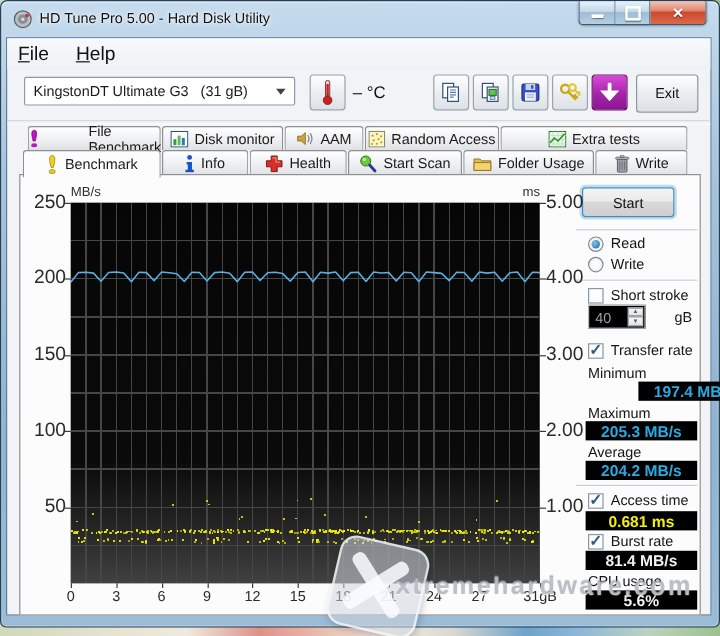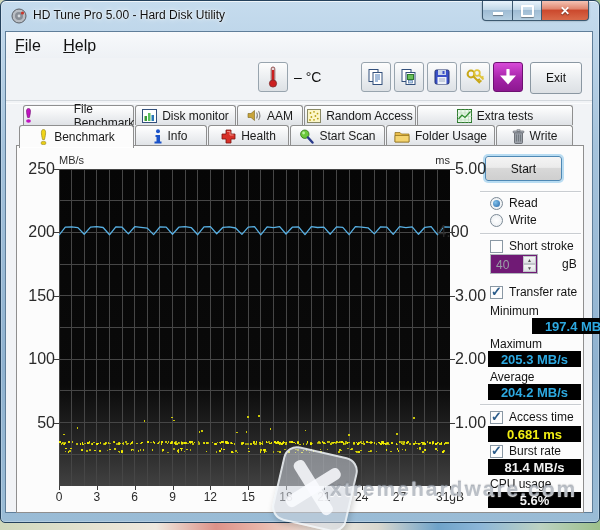--- a/index.html
+++ b/index.html
@@ -51,21 +51,21 @@
   .tickmark{position:absolute;background:#3c3c3c;}
   
   .panel-label{position:absolute;font-size:12px;color:#141414;white-space:nowrap;}
   .sepline{position:absolute;left:463px;width:101px;height:1px;background:#c9cdd1;box-shadow:0 1px 0 #fff;}
   .startbtn{position:absolute;left:468px;top:10px;width:77px;height:25px;border:1px solid #4e88b4;border-radius:3px;
     background:linear-gradient(#f4f4f4,#ebebeb 45%,#d8d8d8 50%,#cfcfcf);box-shadow:0 0 0 2px #b8dcf2;font-size:12px;color:#111;display:flex;align-items:center;justify-content:center;box-sizing:border-box;}
   .radio{position:absolute;width:13px;height:13px;border:1px solid #7c8a96;border-radius:50%;background:radial-gradient(#fff,#e8ecef);box-sizing:border-box;}
   .radio.sel::after{content:"";position:absolute;left:2px;top:2px;width:7px;height:7px;border-radius:50%;background:radial-gradient(circle at 35% 35%,#7fc0ea,#2767a8);}
   .checkbox{position:absolute;width:13px;height:13px;border:1px solid #8a98a4;background:#fdfdfd;box-sizing:border-box;}
   .checkbox.checked::after{content:"\2713";position:absolute;left:0px;top:-3px;font-size:13px;font-weight:bold;color:#2b5c8a;}
-  .spin{position:absolute;left:473px;top:108px;width:48px;height:20px;border:1px solid #b2b8bd;background:#701a75;box-sizing:border-box;}
+  .spin{position:absolute;left:473px;top:108px;width:48px;height:20px;border:1px solid #b2b8bd;background:#000000;box-sizing:border-box;}
   .spin .val{position:absolute;left:5px;top:3px;font-size:12px;color:#9aa0a6;}
   .spin .arrows{position:absolute;right:1px;top:1px;width:13px;height:16px;display:flex;flex-direction:column;}
   .spin .ar{flex:1;background:linear-gradient(#f6f6f6,#dfe2e5);border:1px solid #c2c6ca;display:flex;align-items:center;justify-content:center;font-size:5px;color:#555;}
   .valbox{position:absolute;left:471px;width:93px;height:16px;background:#000;display:flex;align-items:center;justify-content:center;font-size:13px;font-weight:bold;}
   .val-cyan{color:#2da9e1;}
   .val-yellow{color:#f2ee14;}
   .val-white{color:#f2f2f2;}
   
   .watermark{position:absolute;left:0;top:0;width:600px;height:420px;pointer-events:none;z-index:9;}
   .wm-tile{position:absolute;left:277px;top:451px;width:72px;height:72px;border-radius:14px;background:rgba(205,211,221,.55);border:2px solid rgba(246,249,252,.75);transform:rotate(13deg);box-shadow:2px 3px 6px rgba(0,0,0,.18);}
@@ -102,20 +102,24 @@
     </div>
 
     <div class="client">
 
       <div class="menubar">
         <span class="menu-item">File</span>
         <span class="menu-item">Help</span>
       </div>
 
       <div class="toolbar">
+        <div class="dropdown">
+          <span class="dd-text">KingstonDT Ultimate G3   (31 gB)</span>
+          <span class="dd-arrow"></span>
+        </div>
         <div class="toolbtn" style="left:252px;">
           <svg width="12" height="22" viewBox="0 0 12 22">
             <rect x="4.2" y="1" width="3.6" height="14" rx="1.8" fill="#e8d8d8" stroke="#7a2a2a" stroke-width="0.8"></rect>
             <rect x="5" y="4" width="2" height="11" fill="#cc1f1f"></rect>
             <circle cx="6" cy="17.5" r="3.6" fill="#cc1f1f" stroke="#7a2a2a" stroke-width="0.8"></circle>
           </svg>
         </div>
         <span class="temp-label">– °C</span>
         <div class="toolbtn" style="left:355px;">
           <svg width="18" height="18" viewBox="0 0 18 18">
@@ -787,21 +791,21 @@
           <div class="ytick" style="left: 2px; top: 79.4px; width: 36px; text-align: right;">200</div>
           <div class="tickmark" style="left: 37px; top: 86.4px; width: 5px; height: 1px;"></div>
           <div class="ytick" style="left: 2px; top: 142.8px; width: 36px; text-align: right;">150</div>
           <div class="tickmark" style="left: 37px; top: 149.8px; width: 5px; height: 1px;"></div>
           <div class="ytick" style="left: 2px; top: 206.2px; width: 36px; text-align: right;">100</div>
           <div class="tickmark" style="left: 37px; top: 213.2px; width: 5px; height: 1px;"></div>
           <div class="ytick" style="left: 2px; top: 269.6px; width: 36px; text-align: right;">50</div>
           <div class="tickmark" style="left: 37px; top: 276.6px; width: 5px; height: 1px;"></div>
           <div class="ytick" style="left: 438px; top: 16px; width: 40px;">5.00</div>
           <div class="tickmark" style="left: 433px; top: 23px; width: 5px; height: 1px;"></div>
-          <div class="ytick" style="left: 416px; top: 79.4px; width: 40px; text-align: center;">4.00</div>
+          <div class="ytick" style="left: 438px; top: 79.4px; width: 40px;">4.00</div>
           <div class="tickmark" style="left: 433px; top: 86.4px; width: 5px; height: 1px;"></div>
           <div class="ytick" style="left: 438px; top: 142.8px; width: 40px;">3.00</div>
           <div class="tickmark" style="left: 433px; top: 149.8px; width: 5px; height: 1px;"></div>
           <div class="ytick" style="left: 438px; top: 206.2px; width: 40px;">2.00</div>
           <div class="tickmark" style="left: 433px; top: 213.2px; width: 5px; height: 1px;"></div>
           <div class="ytick" style="left: 438px; top: 269.6px; width: 40px;">1.00</div>
           <div class="tickmark" style="left: 433px; top: 276.6px; width: 5px; height: 1px;"></div>
           <div class="xtick" style="left: 42px;">0</div>
           <div class="tickmark" style="left: 42px; top: 340px; width: 1px; height: 4px;"></div>
           <div class="xtick" style="left: 79.8387px;">3</div>

